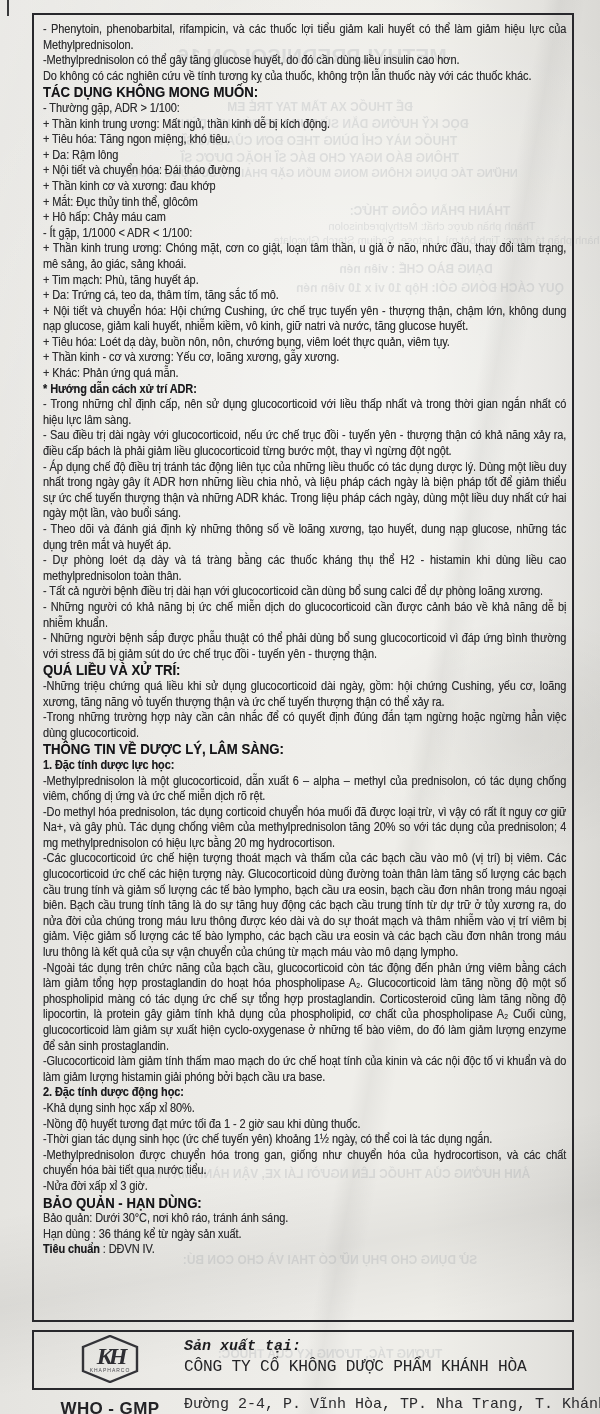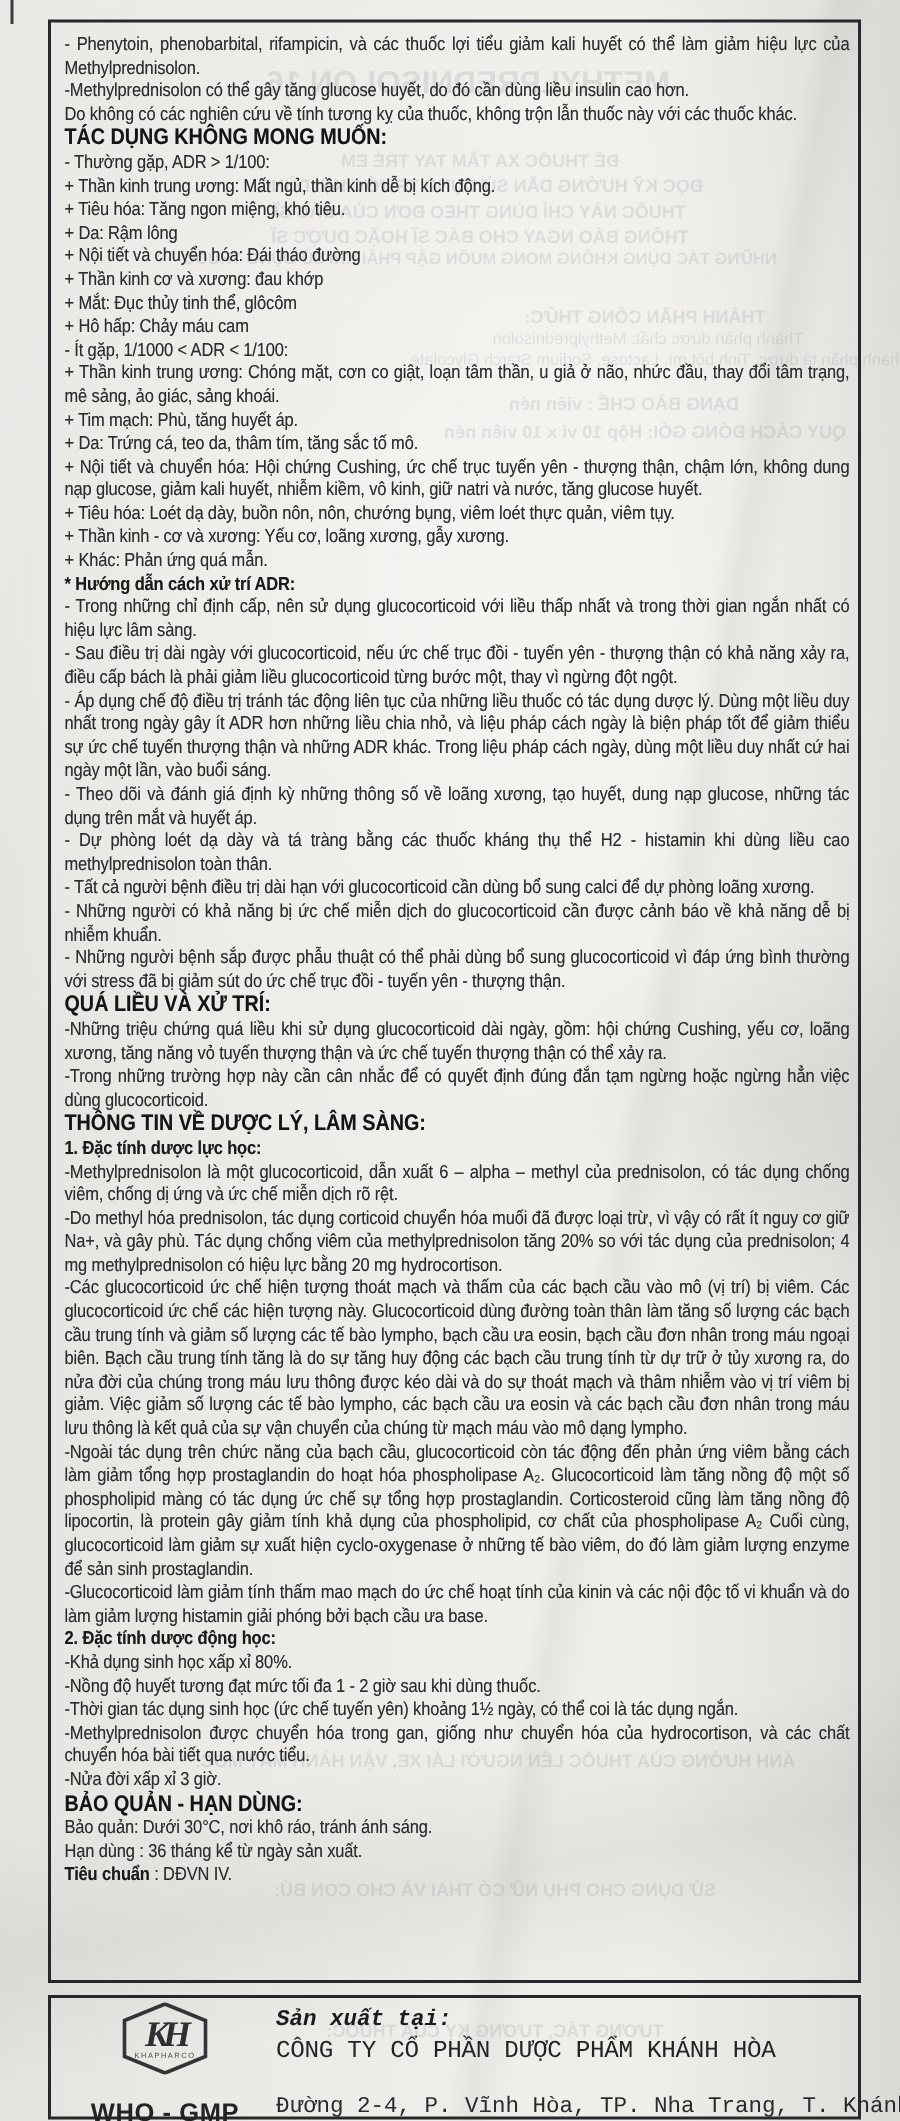--- a/index.html
+++ b/index.html
@@ -41,21 +41,21 @@
     font-size:12.5px;line-height:15.6px;letter-spacing:-0.1px;
     text-align:justify;color:#2c2c2e;text-shadow:0 0 .4px rgba(40,40,44,.45);
   }
   .blk.h{font-size:15px;line-height:16.6px;font-weight:700;color:#151518;text-align:left;letter-spacing:0;}
   .blk.b{font-weight:700;color:#1a1a1d;text-align:left;}
   .blk.lb{text-align:left;}
   .blk.lb .lbl{font-weight:700;color:#1a1a1d;}
 
   
   .footer-box{
-    position:absolute;left:32px;top:1330px;width:542px;height:83px;
+    position:absolute;left:32px;top:1330px;width:542px;height:60px;
     border:2px solid #28282c;box-sizing:border-box;z-index:2;
   }
   .logo-wrap{position:absolute;left:20px;top:3px;width:112px;text-align:center;color:#2f2f33;}
   .logo-wrap svg{display:block;margin:0 auto;}
   .who-gmp{font-weight:700;font-size:17px;letter-spacing:.4px;color:#232326;margin-top:16px;}
   .made{position:absolute;left:150px;top:6px;width:382px;font-family:Liberation Mono, monospace;}
   .made-label{font-weight:700;font-style:italic;font-size:15px;color:#1c1c1f;}
   .company{font-size:16.2px;letter-spacing:-0.2px;color:#232326;margin-top:3px;white-space:nowrap;}
   .address{font-size:15px;color:#2a2a2d;margin-top:20px;white-space:nowrap;}
 </style>
@@ -141,18 +141,18 @@
     <div class="logo-wrap">
       <svg width="62" height="48" viewBox="0 0 62 48">
         <polygon points="31,1 58,12 58,36 31,47 4,36 4,12" fill="none" stroke="#333338" stroke-width="2.4"></polygon>
         <text x="31" y="29" text-anchor="middle" font-family="Liberation Serif, DejaVu Serif, serif" font-style="italic" font-weight="bold" font-size="24" letter-spacing="-4" fill="#2e2e33">KH</text>
         <text x="31" y="37" text-anchor="middle" font-family="Liberation Sans, DejaVu Sans, sans-serif" font-size="5" letter-spacing="1" fill="#4a4a50">KHAPHARCO</text>
       </svg>
       <div class="who-gmp">WHO - GMP</div>
     </div>
     <div class="made">
       <div class="made-label">Sản xuất tại:</div>
-      <div class="company">CÔNG TY CỔ PHẦN DƯỢC PHẨM KHÁNH HÒA</div>
+      <div class="company">CÔNG TY CỔ KHÔNG DƯỢC PHẨM KHÁNH HÒA</div>
       <div class="address">Đường 2-4, P. Vĩnh Hòa, TP. Nha Trang, T. Khánh Hòa</div>
     </div>
   </footer>
 
 </div>
 
 </body></html>

